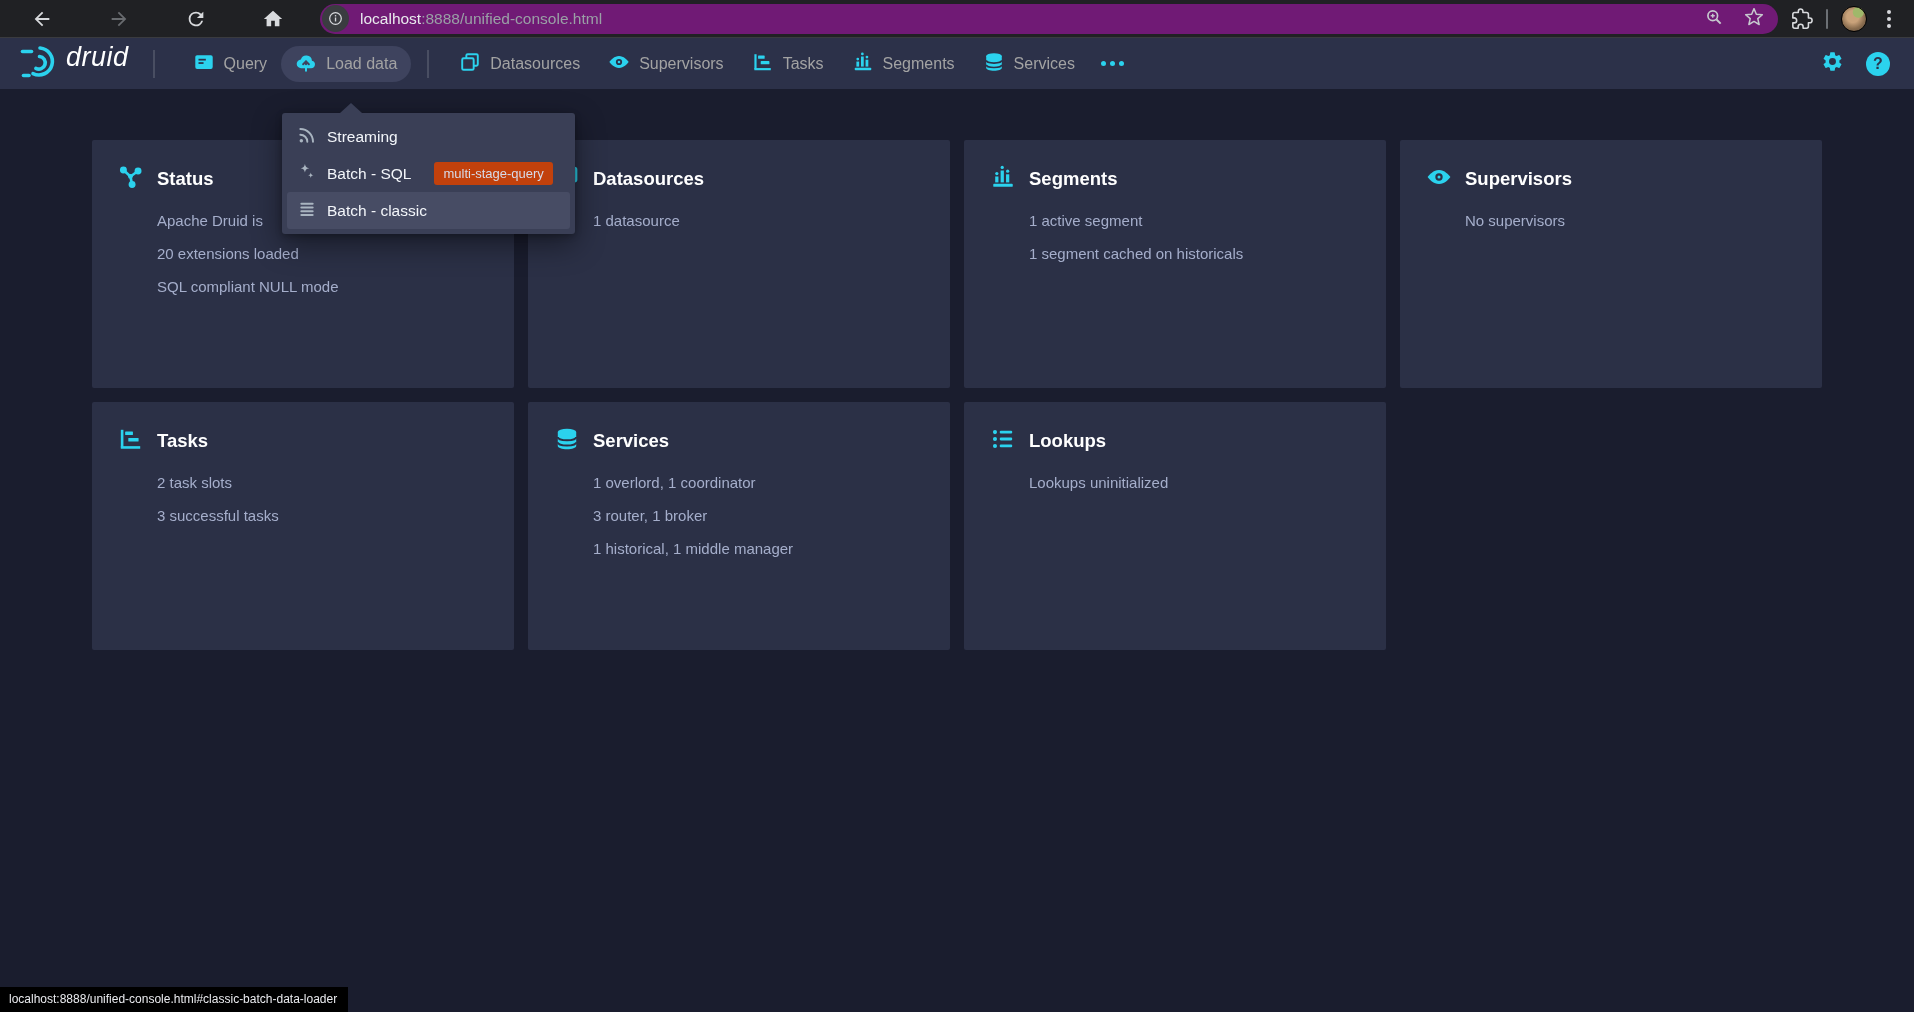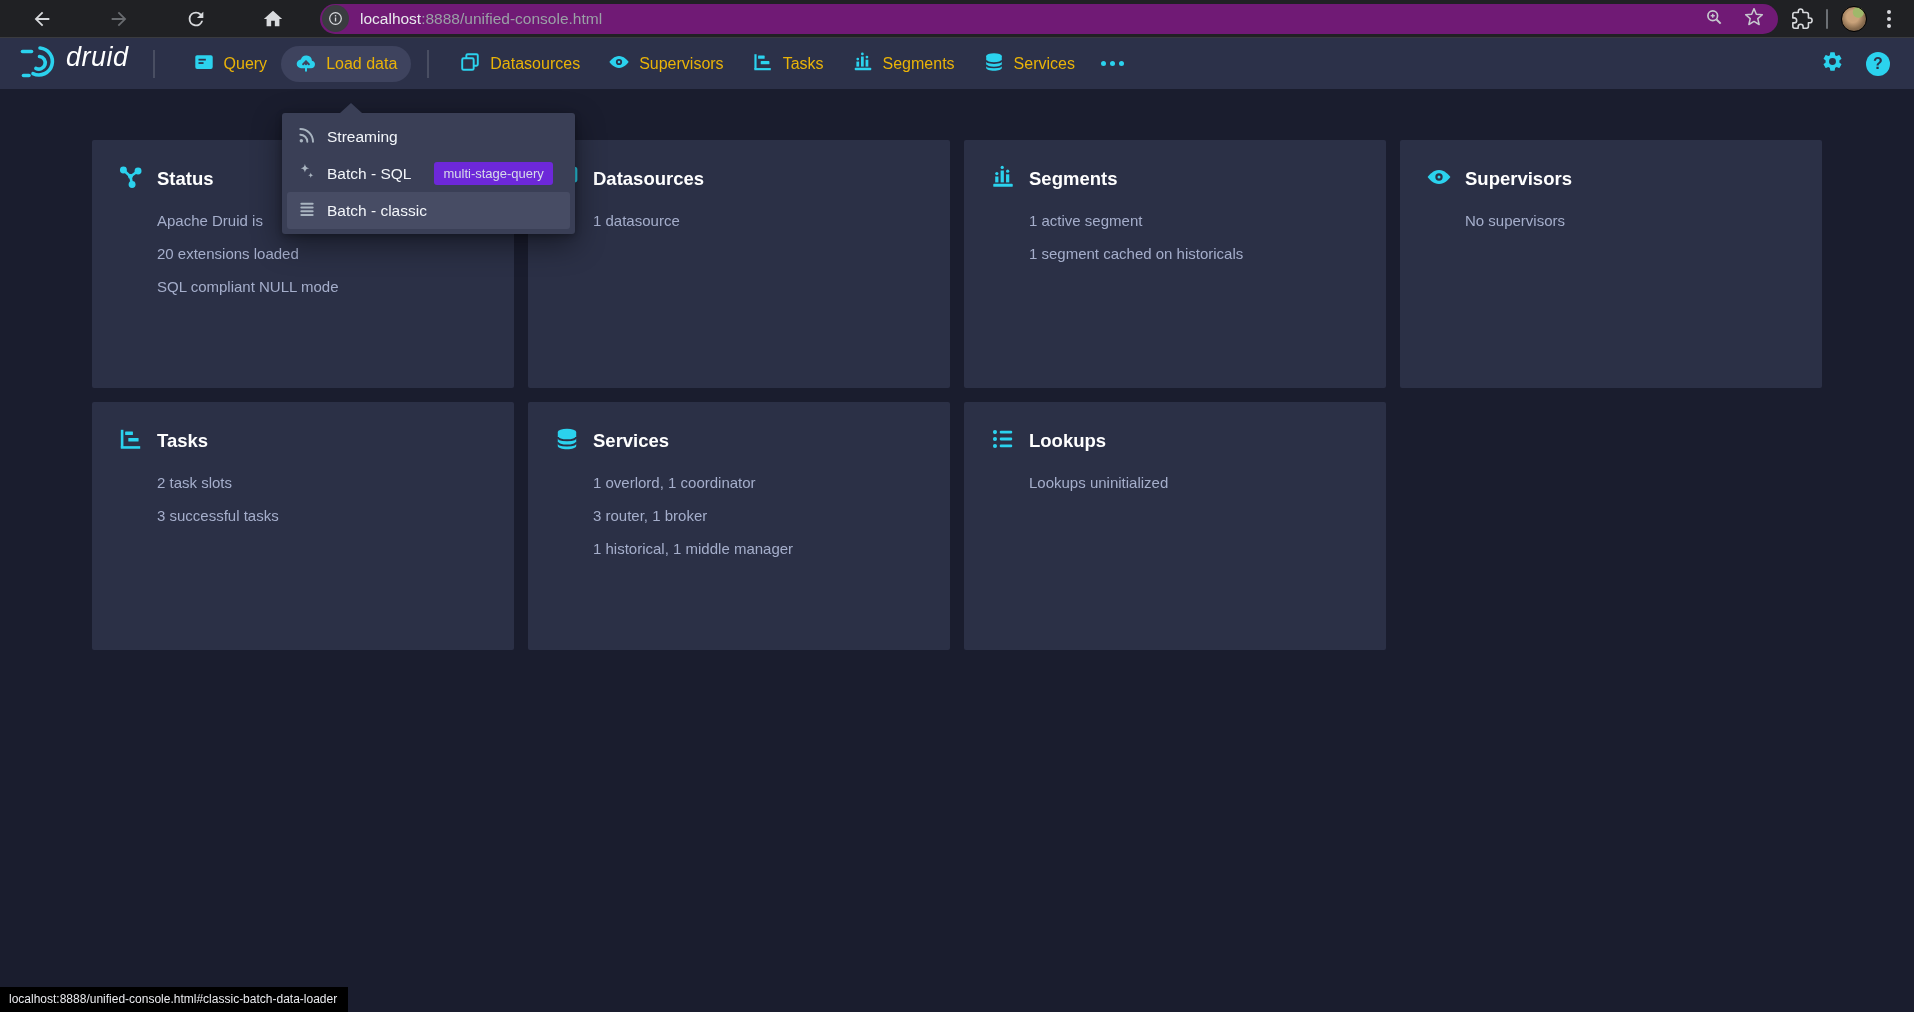--- a/index.html
+++ b/index.html
@@ -25,21 +25,21 @@
     border:1px solid #000; }
   .dots-v { display:flex; flex-direction:column; gap:3px; align-items:center; width:18px; }
   .dots-v i { width:4px; height:4px; border-radius:50%; background:#d7d9dd; }
 
   
   .navbar { height:51px; background:#2c3149; display:flex; align-items:center; padding:0 24px 0 20px; }
   .brand { display:flex; align-items:flex-start; }
   .wordmark { color:#ffffff; font-size:27px; font-style:italic; letter-spacing:.5px; }
   .nav-sep { width:2px; height:28px; background:rgba(255,255,255,.14); margin:0 24px; flex:none; }
   .nav-sep.tight { margin:0 16px; }
-  .nav-item { display:flex; align-items:center; gap:9px; height:36px; padding:0 14px; border-radius:18px; color:#eab308; font-size:16px; white-space:nowrap; cursor:pointer; }
+  .nav-item { display:flex; align-items:center; gap:9px; height:36px; padding:0 14px; border-radius:18px; color:#a3a3a3; font-size:16px; white-space:nowrap; cursor:pointer; }
   .nav-item.active { background:#3e435e; }
   .nav-item svg { width:22px; height:22px; flex:none; }
   .more-dots { display:flex; gap:4px; padding:0 12px; height:36px; align-items:center; }
   .more-dots i { width:5px; height:5px; border-radius:50%; background:#2bd2ee; }
   .nav-right { margin-left:auto; display:flex; align-items:center; gap:22px; }
   .nav-right svg { width:23px; height:23px; }
   .help-circle { width:24px; height:24px; border-radius:50%; background:#2bd2ee; color:#2c3149; font-weight:700; font-size:16px; display:flex; align-items:center; justify-content:center; }
 
   
   .content { padding:51px 0 0 92px; display:flex; flex-direction:column; gap:14px; }
@@ -52,21 +52,21 @@
   .card-line { font-size:15px; line-height:20px; color:#a5aecb; margin-bottom:13px; }
 
   
   .popover { position:absolute; left:282px; top:113px; width:293px; background:#3a3f56; border-radius:3px; padding:5px;
     box-shadow:0 2px 6px rgba(0,0,0,.25), 0 10px 30px rgba(0,0,0,.45); z-index:50; }
   .popover::before { content:""; position:absolute; top:-10px; left:58px; width:0; height:0;
     border-left:11px solid transparent; border-right:11px solid transparent; border-bottom:10px solid #3a3f56; }
   .menu-item { height:37px; display:flex; align-items:center; gap:10px; padding:0 10px; border-radius:3px; color:#f3f6fa; font-size:15.5px; white-space:nowrap; cursor:pointer; }
   .menu-item.selected { background:#474c64; }
   .menu-item svg { width:20px; height:20px; flex:none; }
-  .badge { margin-left:13px; background:#6d28d9; color:#d7dbe9; font-size:13px; line-height:1; padding:5px 9px; border-radius:3px; }
+  .badge { margin-left:13px; background:#c2410c; color:#d7dbe9; font-size:13px; line-height:1; padding:5px 9px; border-radius:3px; }
 
   
   .status-bar { position:absolute; left:0; bottom:0; background:#000000; color:#eaebef; font-size:12px; padding:5px 11px 6px 9px; white-space:nowrap; z-index:60; }
 </style>
 </head>
 <body>
 
 <div class="screen">
 
   <div class="chrome-bar">

